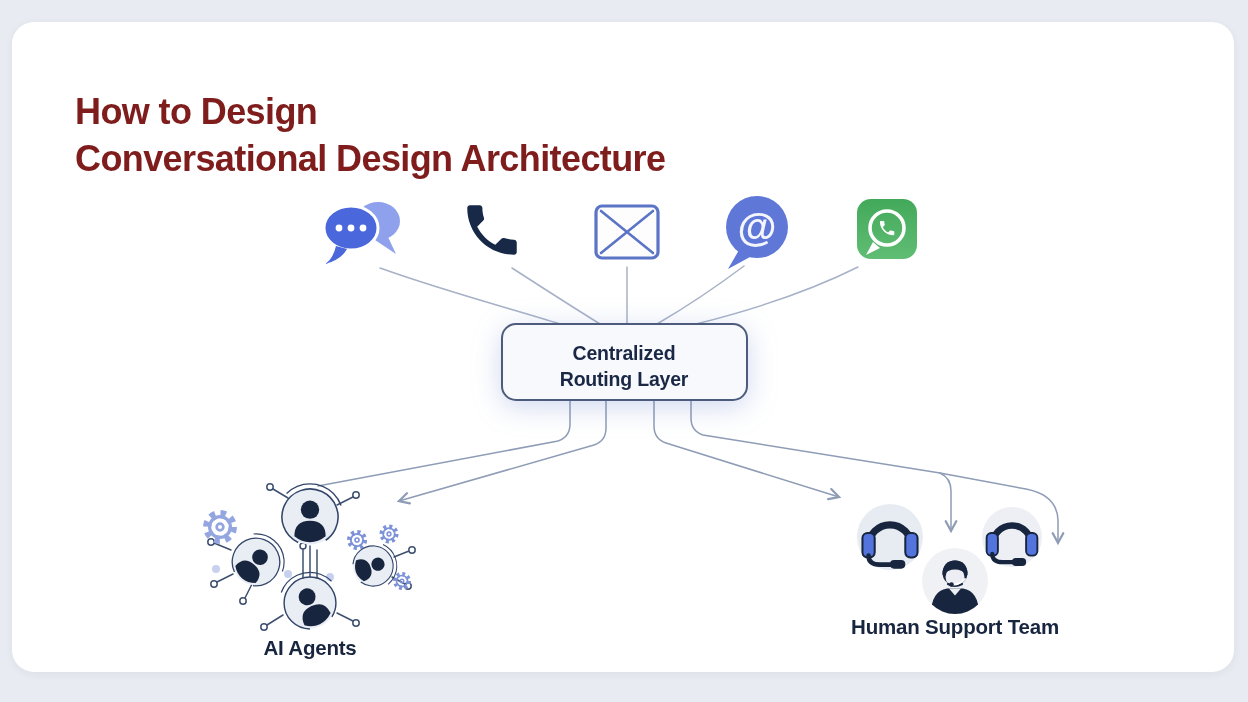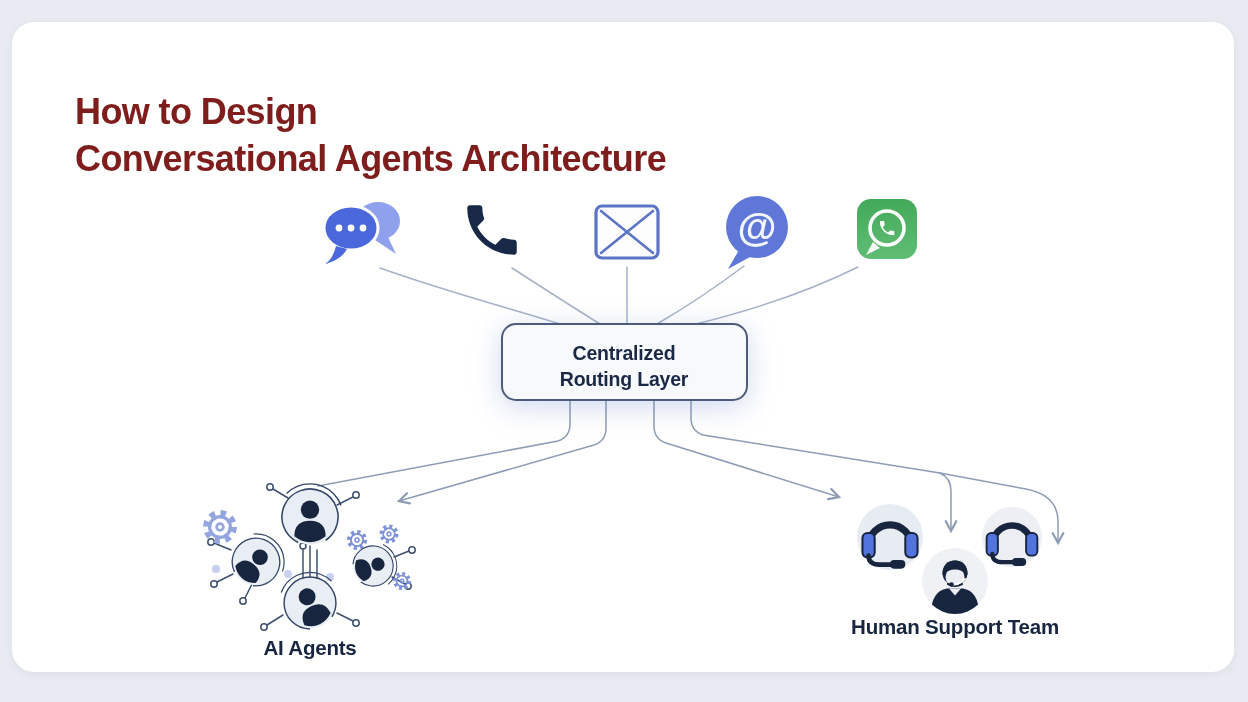--- a/index.html
+++ b/index.html
@@ -14,21 +14,21 @@
   .dest-label{font-size:20.5px;font-weight:700;fill:#17253f;letter-spacing:-0.2px;}
   .at-glyph{font-size:40px;font-weight:700;fill:#f4f6fd;}
 </style>
 </head>
 <body>
 
 <div class="card"></div>
 
 <div class="title">
   <div>How to Design</div>
-  <div>Conversational Agents Architecture</div>
+  <div>Conversational Design Architecture</div>
 </div>
 
 <svg class="diagram" viewBox="0 0 1248 702">
   <defs>
     <marker id="arr" markerWidth="12" markerHeight="12" refX="7.5" refY="4.5" orient="auto">
       <path d="M1,1 L7.5,4.5 L1,8" fill="none" stroke="#8e9cb5" stroke-width="1.5" stroke-linecap="round"></path>
     </marker>
     <linearGradient id="wagrad" x1="0" y1="0" x2="0" y2="1">
       <stop offset="0" stop-color="#43a95a"></stop>
       <stop offset="1" stop-color="#60bd74"></stop>

